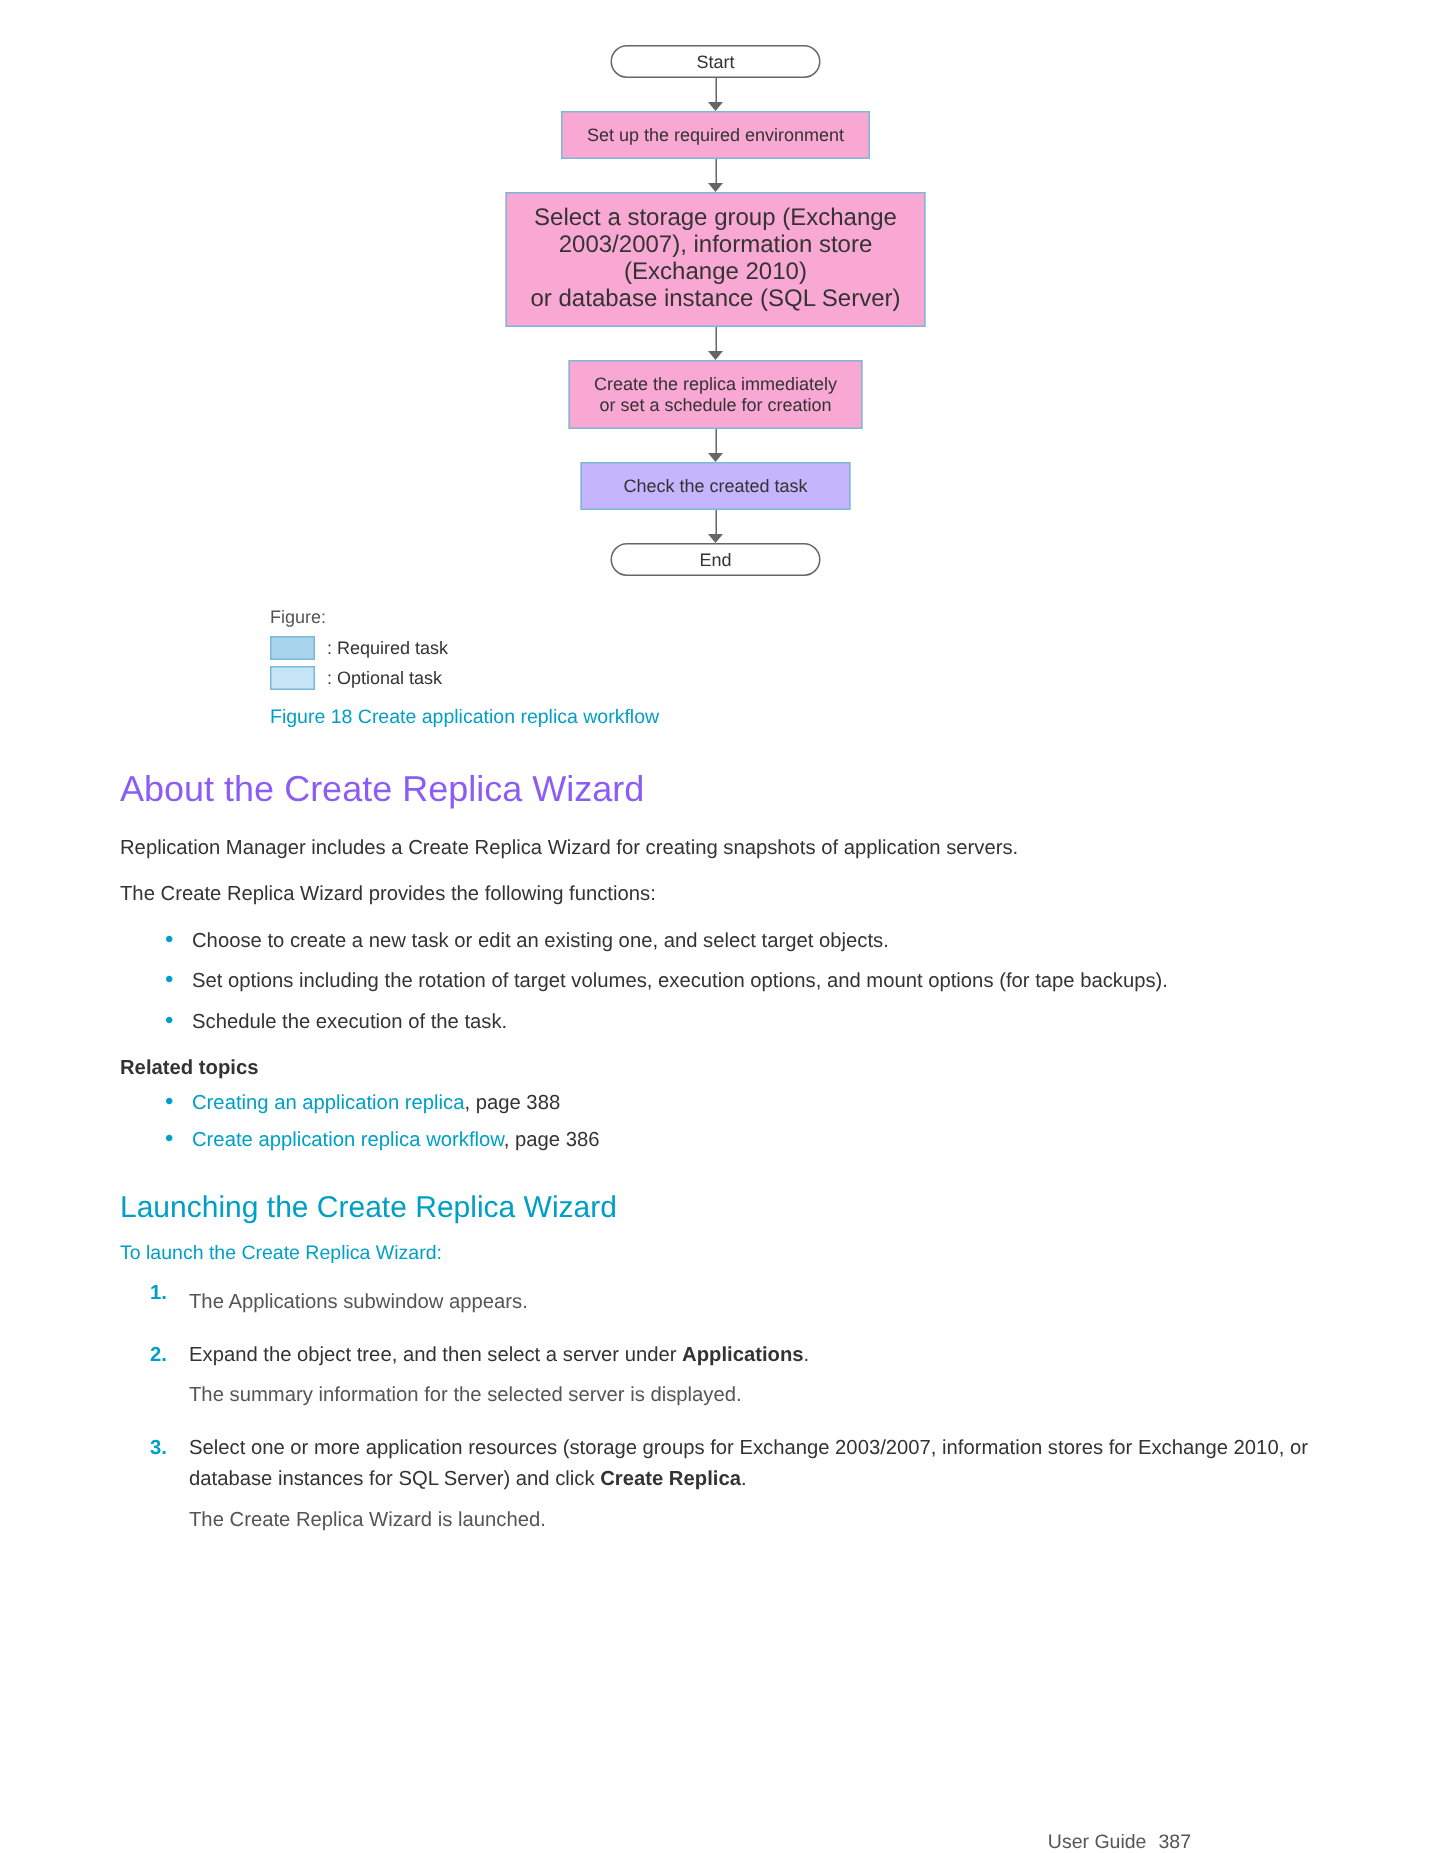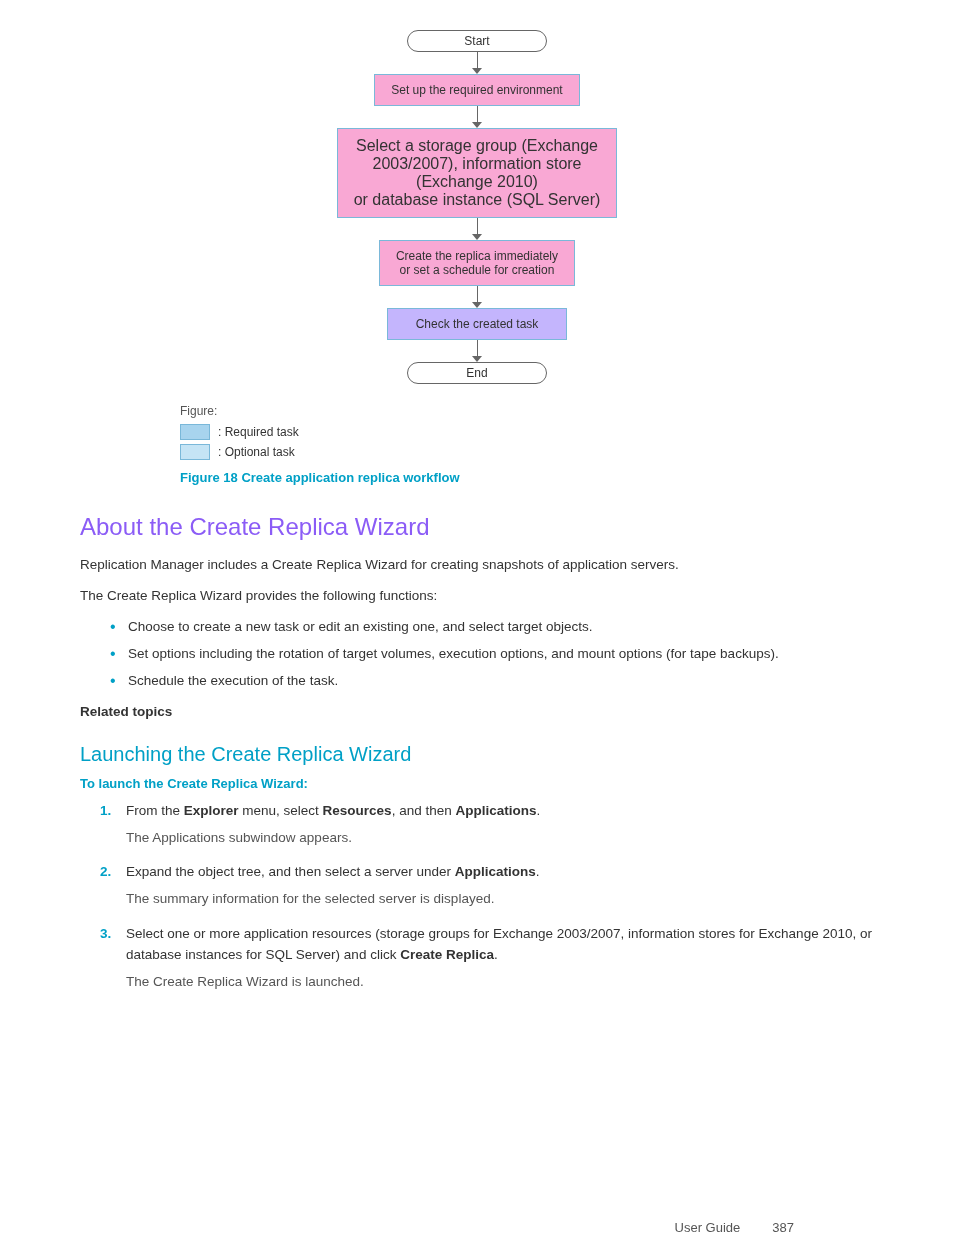--- a/index.html
+++ b/index.html
@@ -84,21 +84,21 @@
       background: #c5e4f5;
       border: 1px solid #7ab8d9;
       margin-right: 8px;
       flex-shrink: 0;
     }
 
     
     .figure-caption {
       color: #00a0c6;
       font-size: 13px;
-      font-weight: bold;
+      font-weight: normal;
       margin-left: 100px;
       margin-bottom: 28px;
     }
 
     
     .section-heading {
       color: #8b5cf6;
       font-size: 24px;
       font-weight: normal;
       margin-bottom: 14px;
@@ -107,21 +107,21 @@
     .subsection-heading {
       color: #00a0c6;
       font-size: 20px;
       font-weight: normal;
       margin-bottom: 10px;
       margin-top: 24px;
     }
     .procedure-heading {
       color: #00a0c6;
       font-size: 13px;
-      font-weight: bold;
+      font-weight: normal;
       margin-bottom: 10px;
     }
 
     
     .body-text {
       font-size: 13.5px;
       line-height: 1.55;
       color: #333;
       margin-bottom: 10px;
       margin-left: 0;
@@ -210,21 +210,21 @@
     .bold { font-weight: bold; }
 
     
     .footer {
       position: absolute;
       bottom: 30px;
       right: 80px;
       font-size: 13px;
       color: #555;
       display: flex;
-      gap: 32px;
+      gap: 8px;
     }
     .page-wrapper {
       position: relative;
       min-height: 1235px;
     }
   </style>
 </head>
 <body>
 
 <div class="page-wrapper">
@@ -272,30 +272,37 @@
   <p class="body-text">Replication Manager includes a Create Replica Wizard for creating snapshots of application servers.</p>
   <p class="body-text">The Create Replica Wizard provides the following functions:</p>
 
   <ul class="bullet-list">
     <li>Choose to create a new task or edit an existing one, and select target objects.</li>
     <li>Set options including the rotation of target volumes, execution options, and mount options (for tape backups).</li>
     <li>Schedule the execution of the task.</li>
   </ul>
 
   <p class="related-topics-heading">Related topics</p>
+  <ul class="link-list">
+    <li>
+      <a class="link-text" href="#">Creating an application replica</a><span>, page 388</span>
+    </li>
+    <li>
+      <a class="link-text" href="#">Create application replica workflow</a><span>, page 386</span>
+    </li>
+  </ul>
 
   <h2 class="subsection-heading">Launching the Create Replica Wizard</h2>
   <p class="procedure-heading">To launch the Create Replica Wizard:</p>
 
   <div class="numbered-steps">
 
     <div class="step-item">
       <span class="step-number">1.</span>
       <div class="step-content">
-        <span>From the <span class="bold">Explorer</span> menu, select <span class="bold">Resources</span>, and then <span class="bold">Applications</span>.</span>
         <div class="step-sub">The Applications subwindow appears.</div>
       </div>
     </div>
 
     <div class="step-item">
       <span class="step-number">2.</span>
       <div class="step-content">
         <span>Expand the object tree, and then select a server under <span class="bold">Applications</span>.</span>
         <div class="step-sub">The summary information for the selected server is displayed.</div>
       </div>

